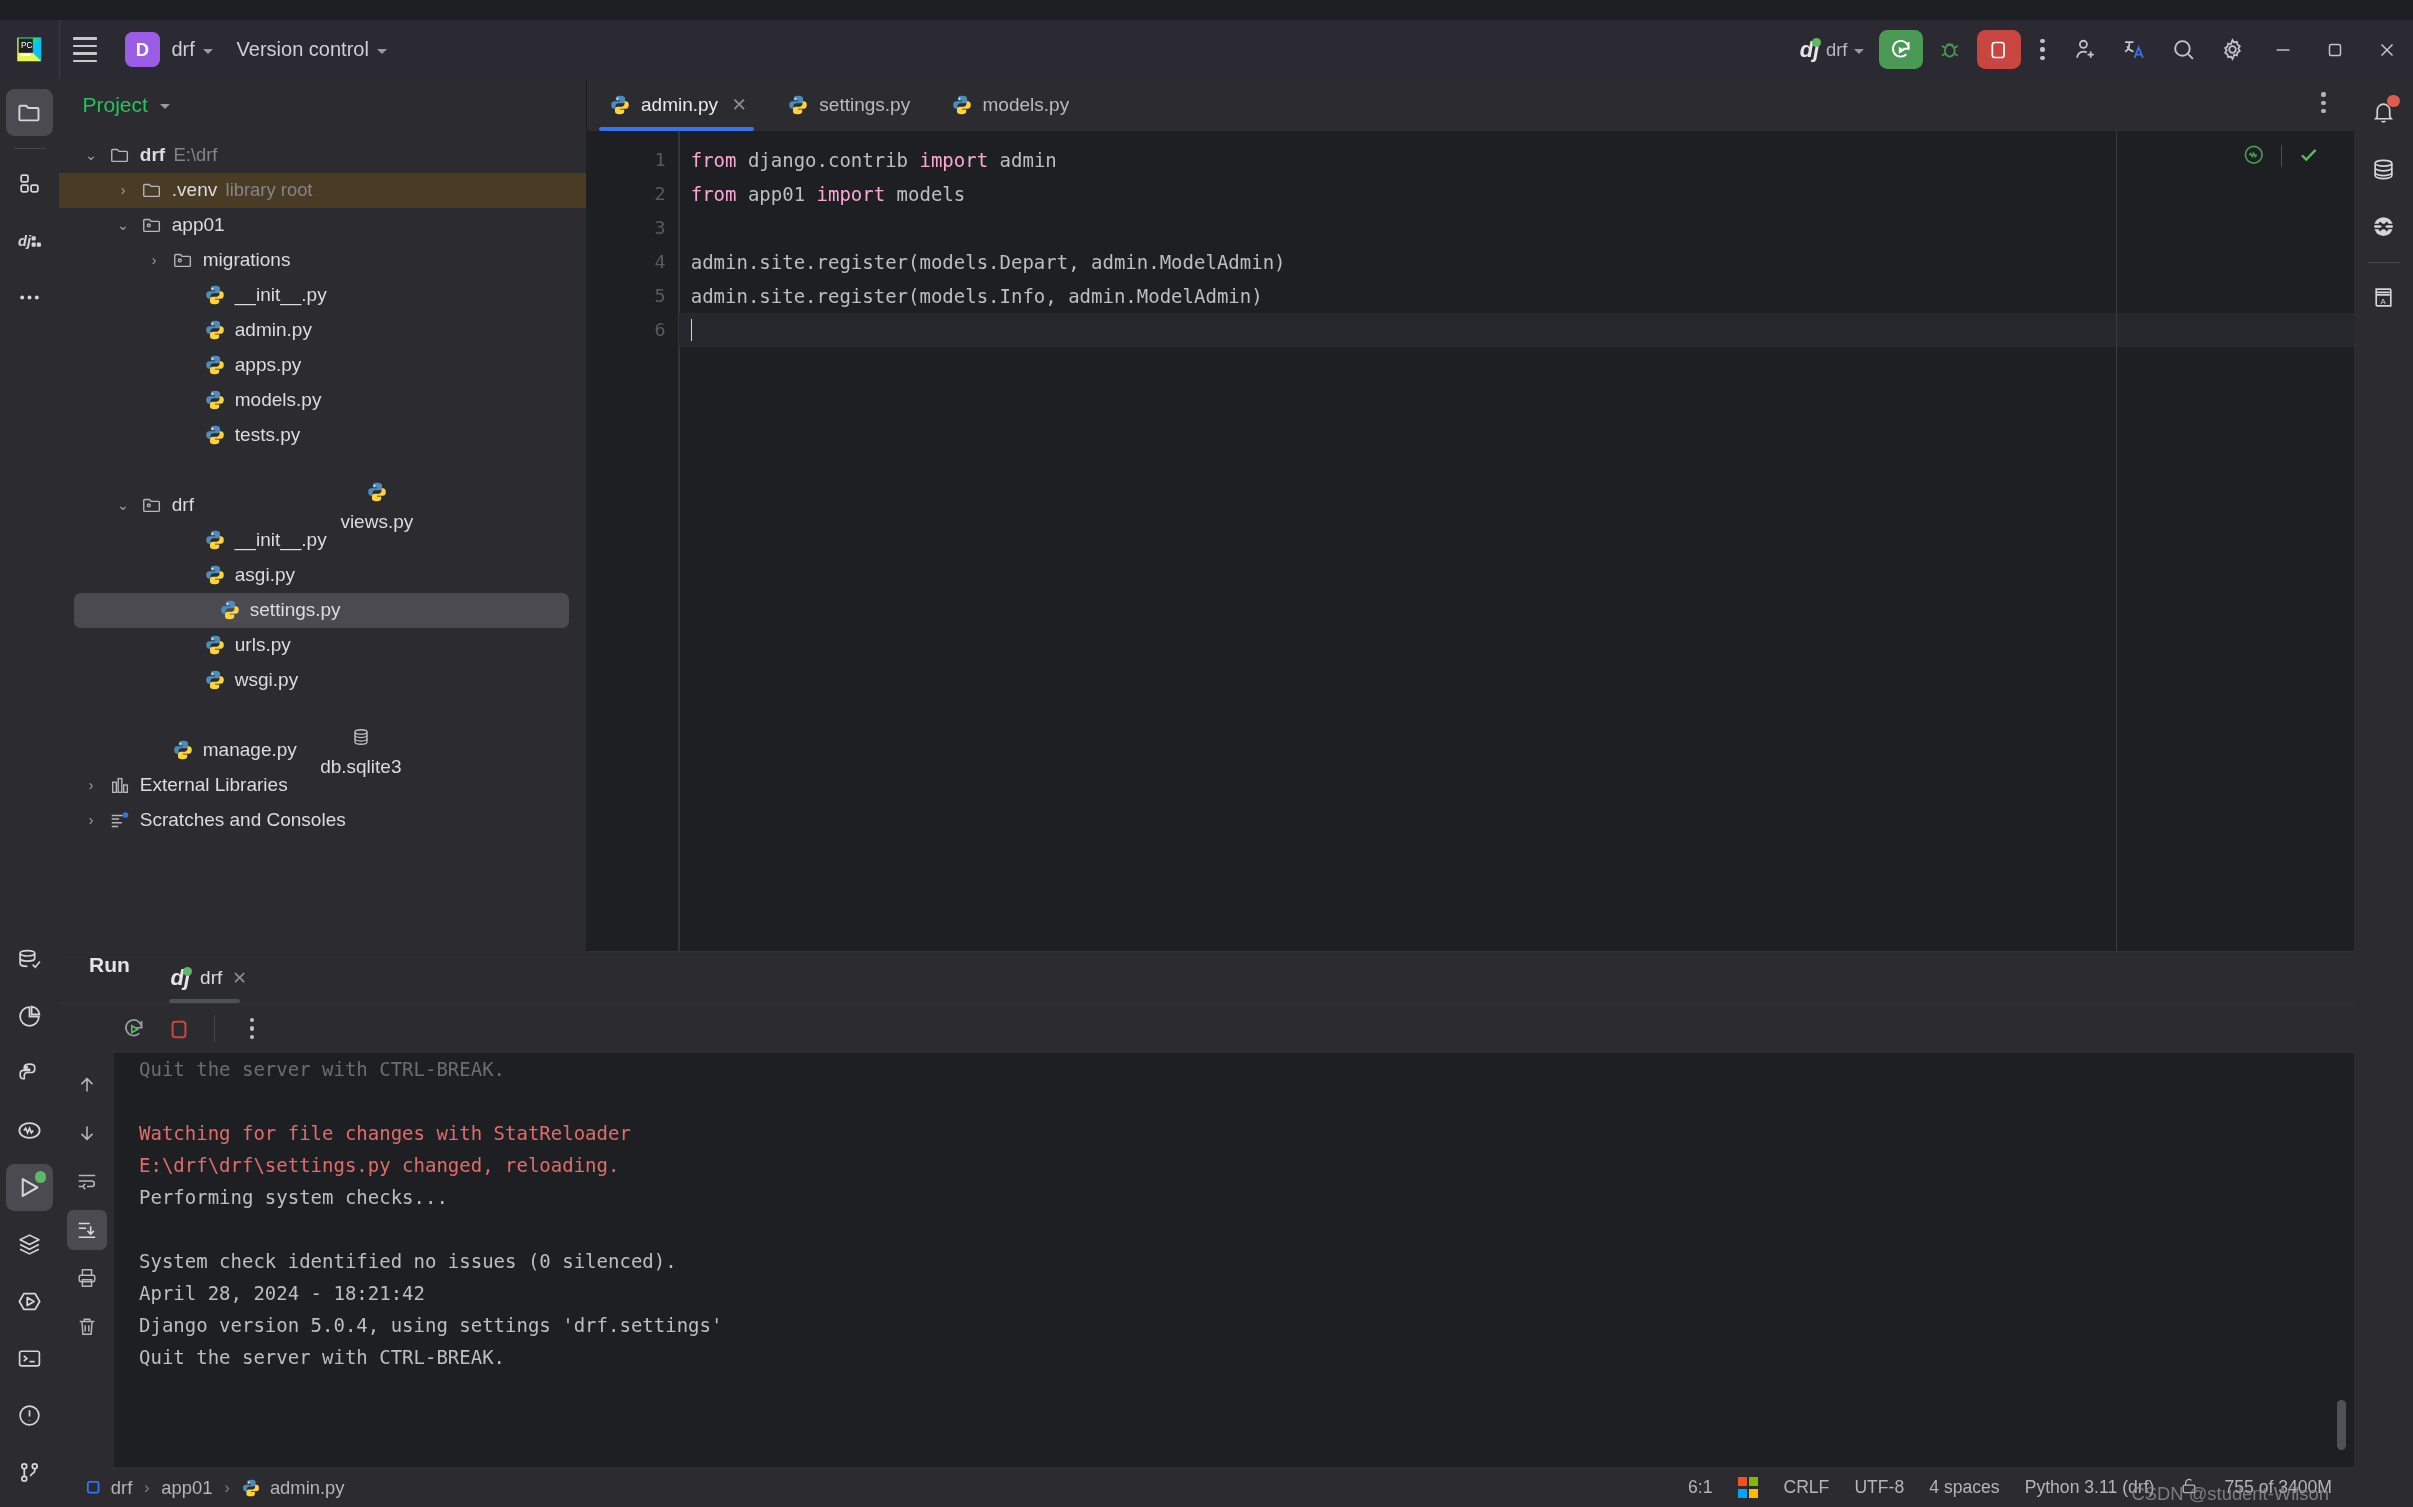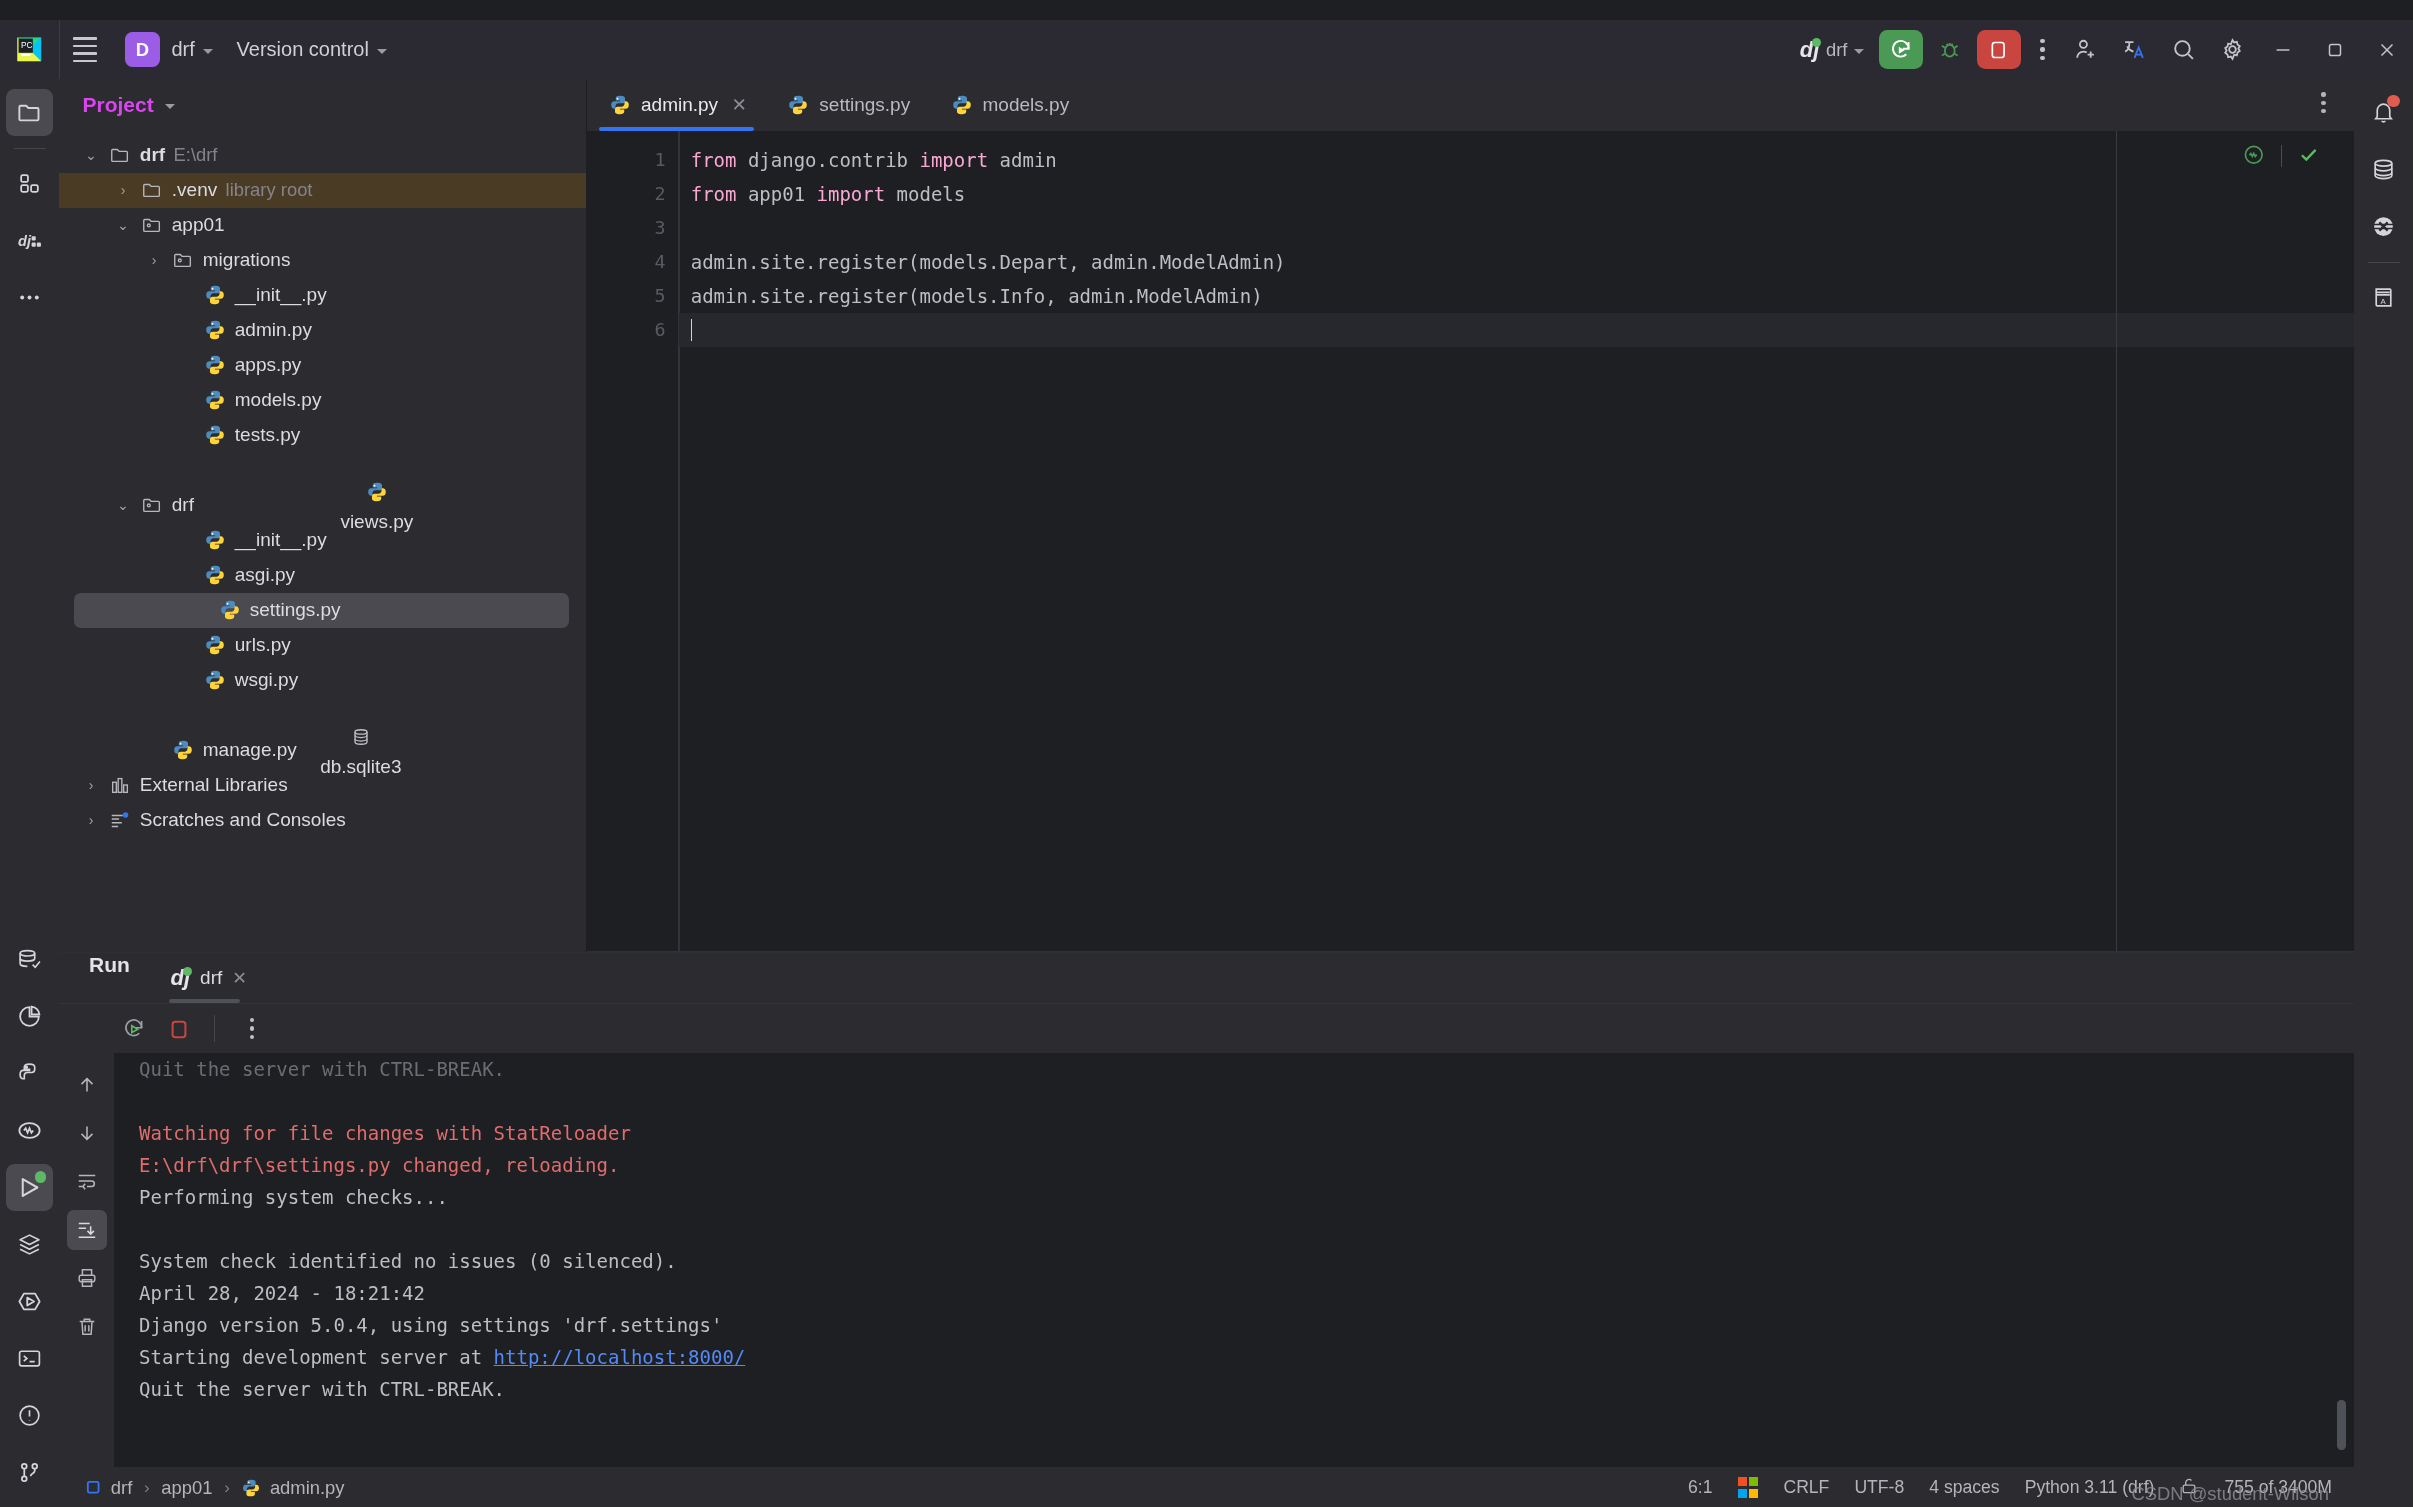--- a/index.html
+++ b/index.html
@@ -52,21 +52,21 @@
   .rail-spacer { flex: 1 1 auto; }
   .green-dot { position: absolute; top: 6.7px; right: 6.7px; width: 11.7px; height: 11.7px; border-radius: 50%; background: #5fb865; }
   .red-dot { position: absolute; top: 5.9px; right: 7.5px; width: 12.6px; height: 12.6px; border-radius: 50%; background: #e05c4e; }
 
   .center { flex: 1 1 auto; display: flex; flex-direction: column; min-width: 0; }
   .upper { flex: 1 1 auto; display: flex; min-height: 0; }
 
   
   .project { width: 528px; flex: 0 0 528px; background: #2b2b30; display: flex; flex-direction: column; border-right: 0.8px solid #1e1f22; }
   .project-head { height: 52px; display: flex; align-items: center; padding-left: 23.5px; gap: 11.7px; }
-  .project-title { color: #d946ef; font-size: 21px; font-weight: bold; }
+  .project-title { color: #22c55e; font-size: 21px; font-weight: normal; }
   .tree { flex: 1 1 auto; padding-top: 6.7px; overflow: hidden; }
   .trow { height: 35px; display: flex; align-items: center; gap: 8.4px; cursor: pointer; padding-right: 8.4px; }
   .trow.excluded { background: #4a3b24; }
   .trow.selected { background: #4a4a50; border-radius: 6.7px; margin: 0 17px 0 15px; }
   .tw { display: inline-block; width: 20px; text-align: center; color: #a0a0a6; font-size: 14.2px; flex: 0 0 20px; }
   .tlabel { color: #dcdce0; font-size: 19px; white-space: nowrap; }
   .tlabel.bold { font-weight: bold; }
   .tsub { color: #84848c; font-size: 18.4px; }
 
   
@@ -723,21 +723,20 @@
           <div class="console" id="console">
             <div class="cline clipped">Quit the server with CTRL-BREAK.</div>
               <div class="cline">&nbsp;</div>
               <div class="cline red">Watching for file changes with StatReloader</div>
               <div class="cline red">E:\drf\drf\settings.py changed, reloading.</div>
               <div class="cline">Performing system checks...</div>
               <div class="cline">&nbsp;</div>
               <div class="cline">System check identified no issues (0 silenced).</div>
               <div class="cline">April 28, 2024 - 18:21:42</div>
               <div class="cline">Django version 5.0.4, using settings 'drf.settings'</div>
-              <div class="cline"><span>Starting development server at </span><span class="clink">http://localhost:8000/</span></div>
               <div class="cline">Quit the server with CTRL-BREAK.</div>
               <div class="console-scroll"></div>
           </div>
         </div>
       </div>
 
       <div class="statusbar">
         <div class="bc" id="breadcrumb">
             <span class="bc-item">
               <span style="display: inline-flex;">

